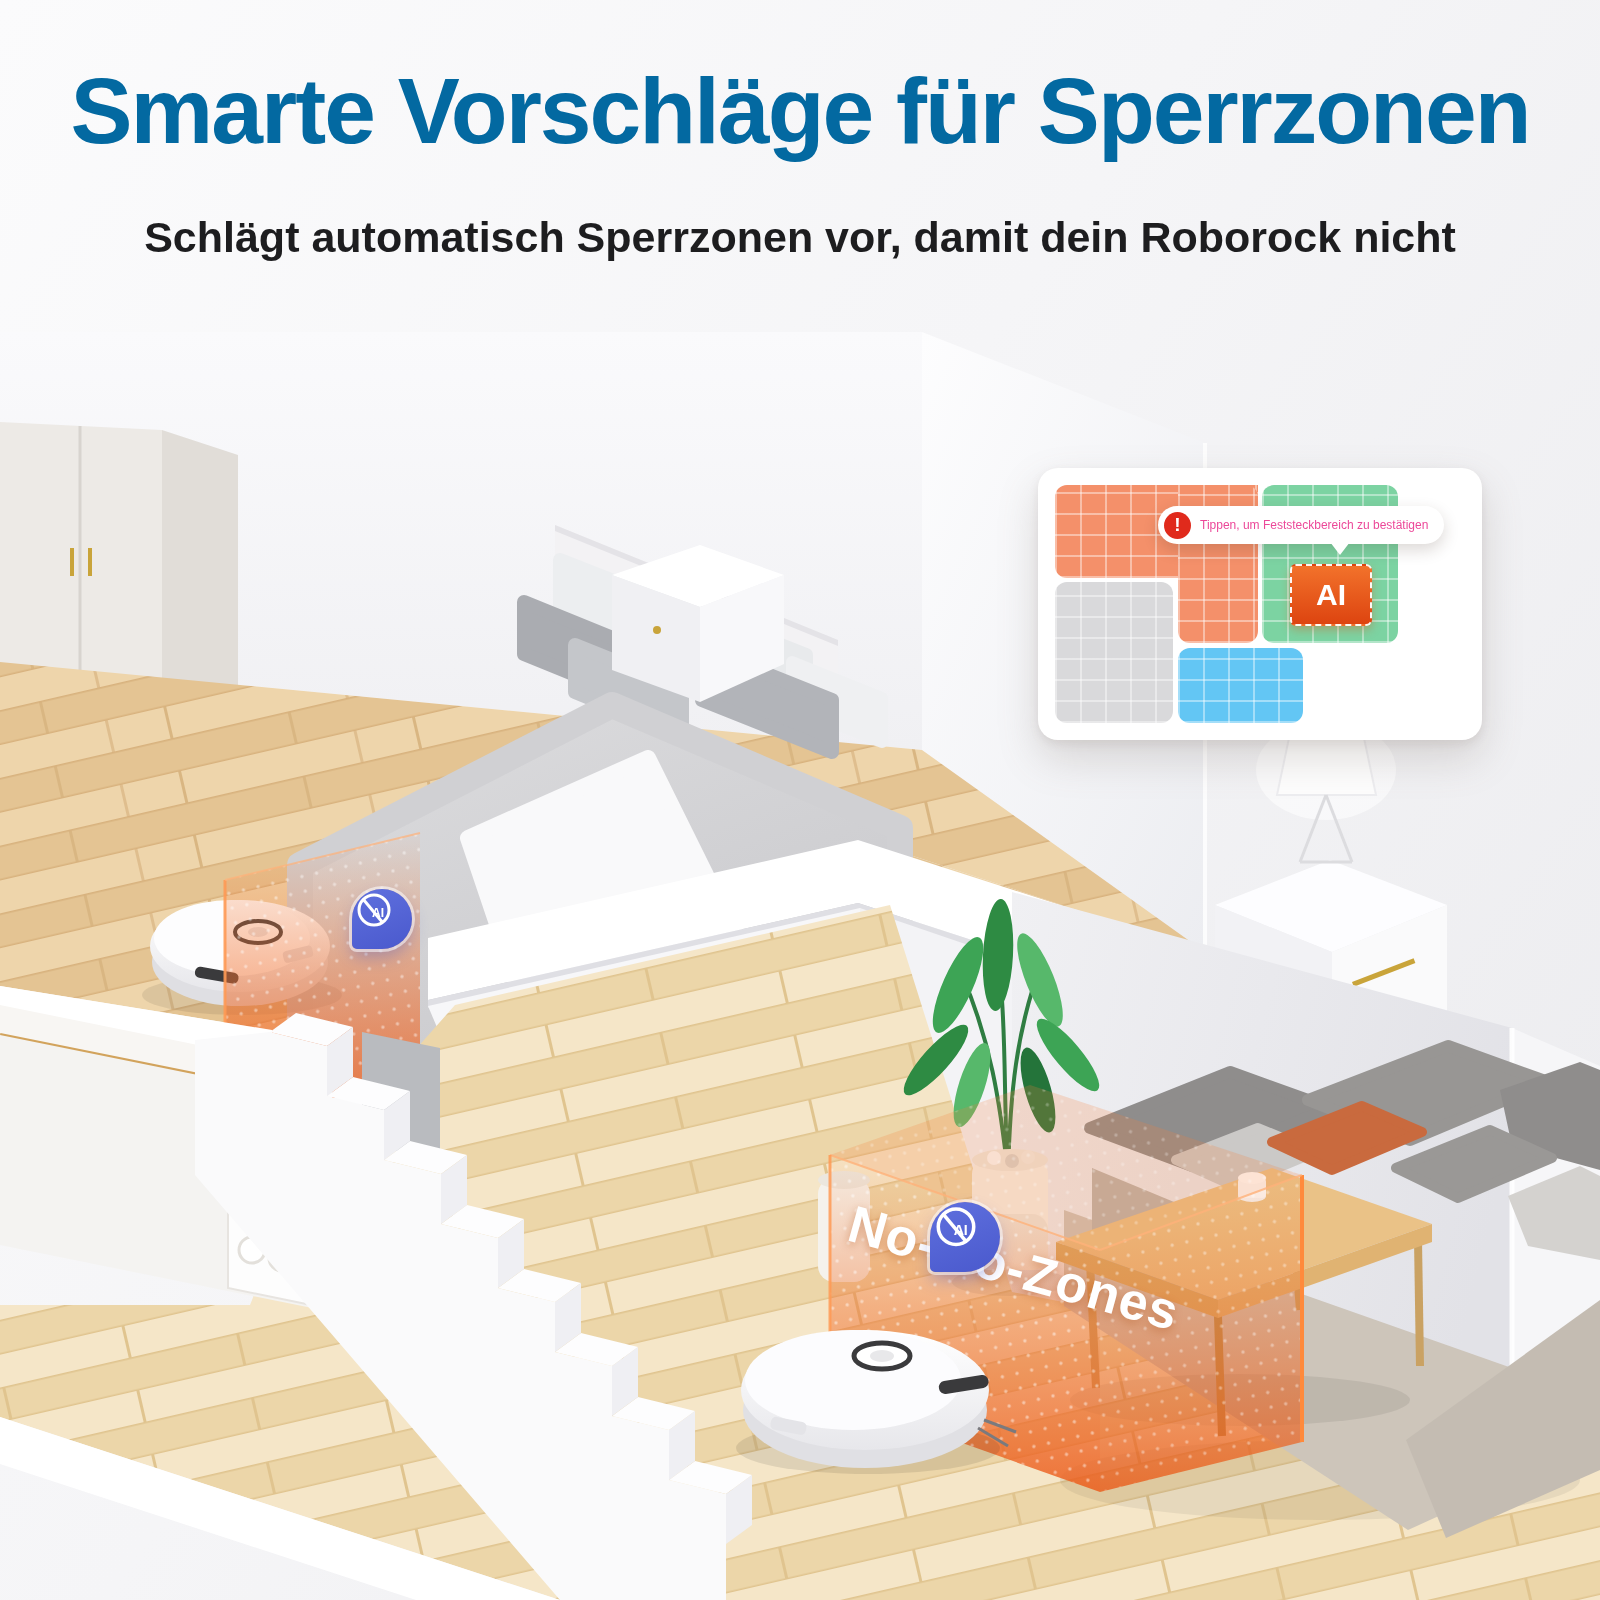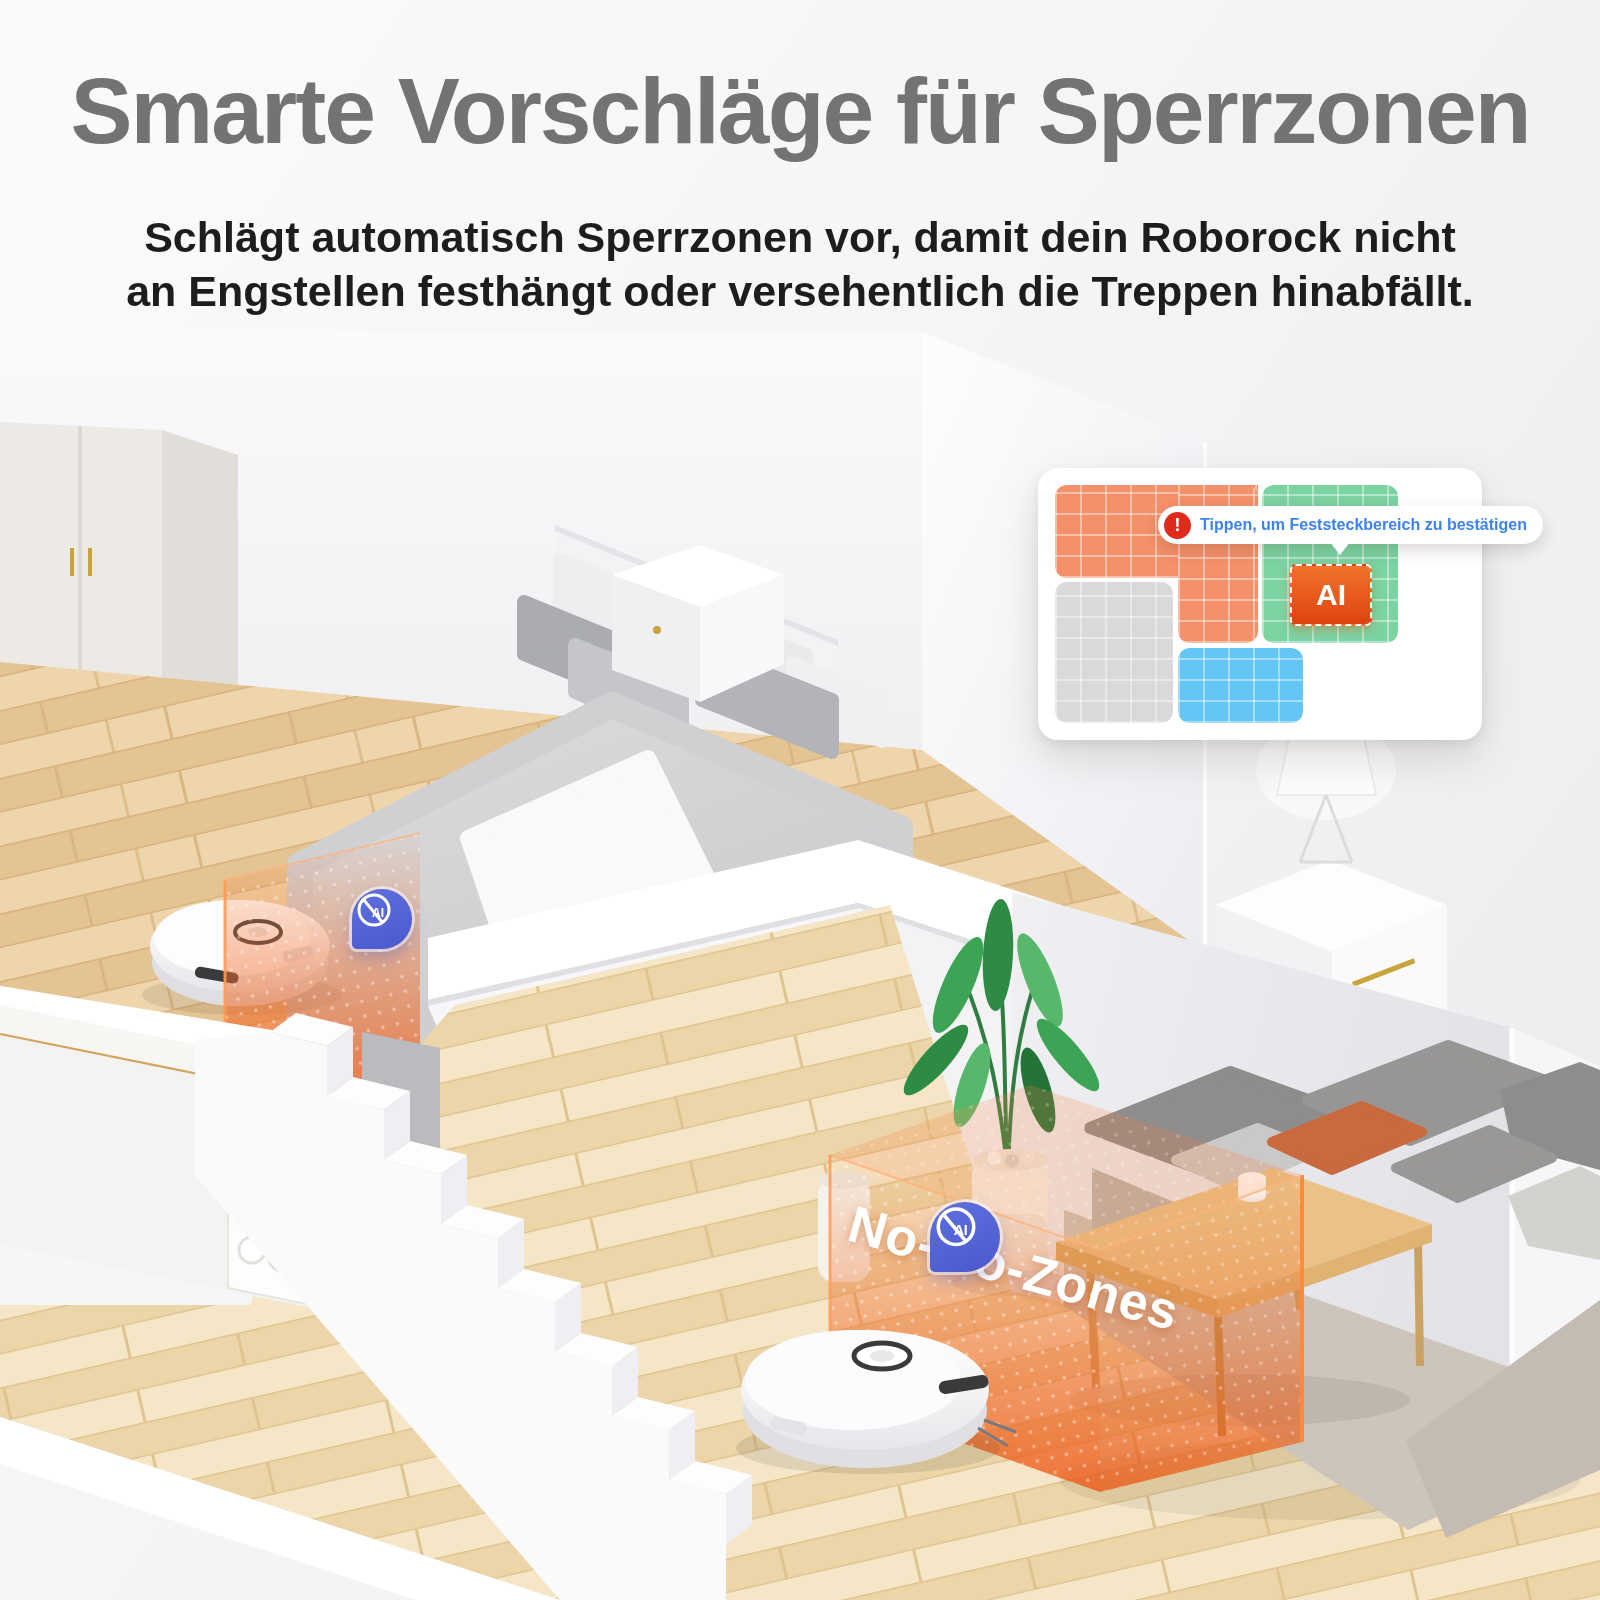--- a/index.html
+++ b/index.html
@@ -3,21 +3,21 @@
 <meta charset="utf-8">
 <style>
   html,body{margin:0;padding:0}
   body{
     width:1600px;height:1600px;overflow:hidden;position:relative;
     font-family:"Liberation Sans",sans-serif;
     background:linear-gradient(125deg,#fbfbfc 0%,#f5f5f7 45%,#ebebee 100%);
   }
   .page-title{
     position:absolute;top:58px;left:0;width:1600px;text-align:center;
-    font-size:93px;font-weight:700;letter-spacing:-2px;color:#737373;margin:0;
+    font-size:93px;font-weight:700;letter-spacing:-2px;color:#0369a1;margin:0;
   }
   .subtitle{
     position:absolute;top:210px;left:0;width:1600px;text-align:center;
     font-size:43px;line-height:54px;font-weight:700;color:#1d1d1f;
   }
   .scene{position:absolute;left:0;top:0;width:1600px;height:1600px}
   .scene svg{position:absolute;left:0;top:0}
 
   
   .map-card{
@@ -47,21 +47,21 @@
     position:absolute;left:120px;top:38px;height:38px;
     display:inline-flex;align-items:center;gap:9px;padding:0 16px 0 6px;
     background:#fff;border-radius:19px;white-space:nowrap;
     box-shadow:0 6px 16px rgba(60,40,30,.18);
   }
   .map-tooltip .excl{
     width:27px;height:27px;border-radius:50%;background:#e02a1c;color:#fff;
     display:flex;align-items:center;justify-content:center;
     font-size:19px;font-weight:700;flex:0 0 auto;
   }
-  .map-tooltip .tip-text{font-size:16px;font-weight:700;color:#3b82f6}
+  .map-tooltip .tip-text{font-size:12px;font-weight:400;color:#ec4899}
   .map-tooltip .pointer{
     position:absolute;left:172px;top:36px;width:20px;height:13px;background:#fff;
     clip-path:polygon(0 0,100% 0,50% 100%);
   }
 
   
   .ai-pin{
     position:absolute;border-radius:50% 50% 50% 5px;
     background:linear-gradient(160deg,#5f70de,#4a59cd);
     box-shadow:0 0 0 3px rgba(255,255,255,.55),0 8px 16px rgba(70,80,190,.35);
@@ -399,14 +399,13 @@
       <span class="excl">!</span>
       <span class="tip-text">Tippen, um Feststeckbereich zu bestätigen</span>
       <span class="pointer"></span>
     </div>
   </div>
 </div>
 
 <h1 class="page-title">Smarte Vorschläge für Sperrzonen</h1>
 <div class="subtitle">
   <div>Schlägt automatisch Sperrzonen vor, damit dein Roborock nicht</div>
-  <div>an Engstellen festhängt oder versehentlich die Treppen hinabfällt.</div>
 </div>
 
 </body></html>

